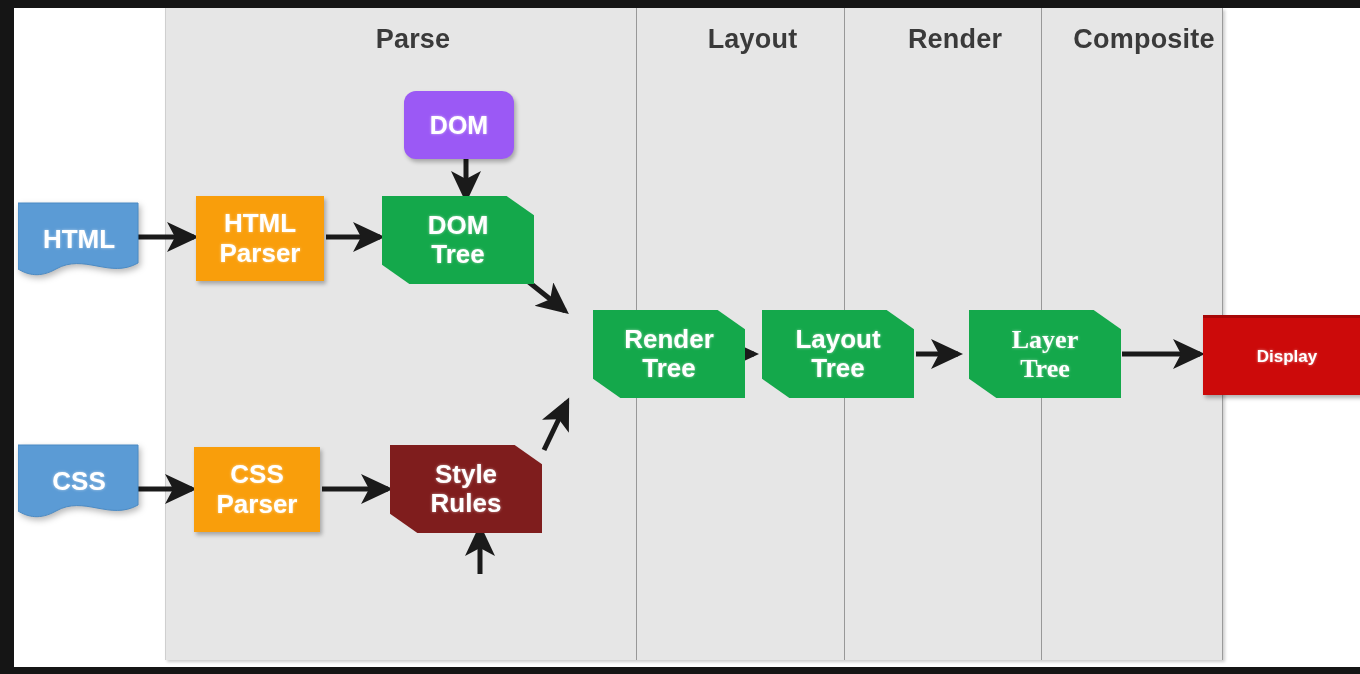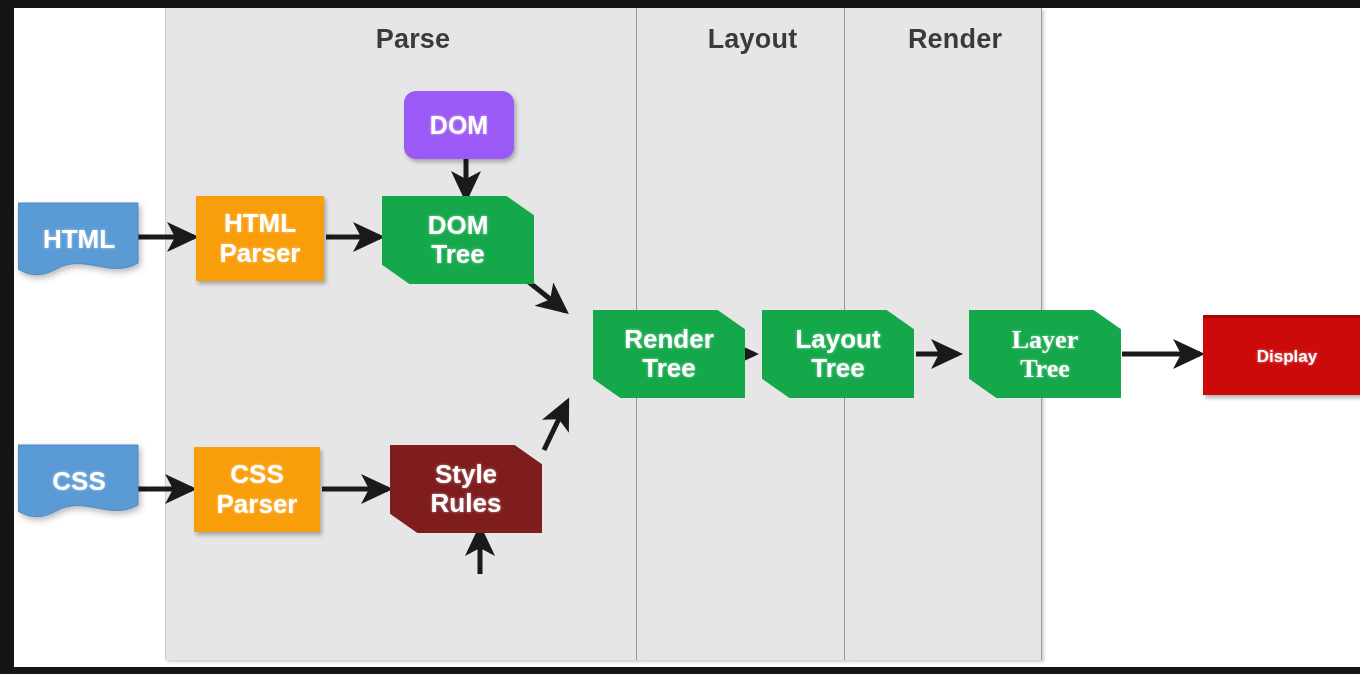--- a/index.html
+++ b/index.html
@@ -113,20 +113,23 @@
     </div>
 
     <div class="panel" style="left:623px; top:0px; width:208px; height:652px;">
       <div class="panel-title">Layout</div>
     </div>
 
     <div class="panel" style="left:831px; top:0px; width:197px; height:652px;">
       <div class="panel-title">Render</div>
     </div>
 
+    <div class="panel" style="left:1028px; top:0px; width:181px; height:652px;">
+      <div class="panel-title">Composite</div>
+    </div>
 
     <svg class="arrow-layer" viewBox="0 0 1346 659" xmlns="http://www.w3.org/2000/svg">
       <defs>
         <marker id="ah" markerWidth="7" markerHeight="7" refX="5.4" refY="3" orient="auto">
           <path d="M0,0 L6.4,3 L0,6 L1.6,3 Z" fill="#1a1a1a"></path>
         </marker>
       </defs>
       <g stroke="#1a1a1a" stroke-width="5" fill="none" marker-end="url(#ah)">
 
         <line x1="124" y1="229" x2="180" y2="229"></line>

